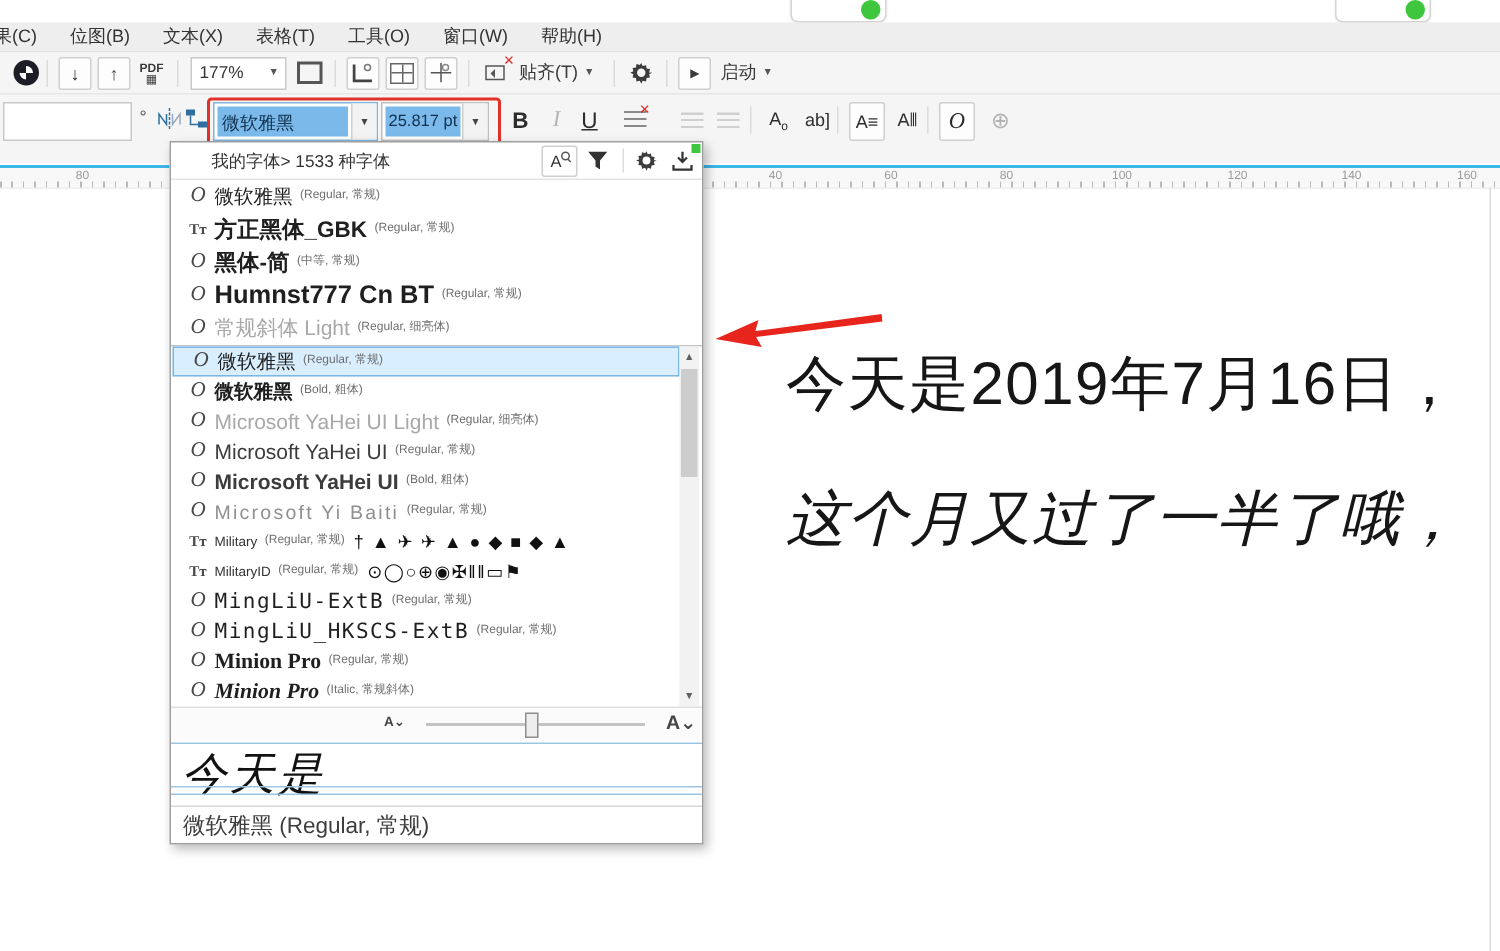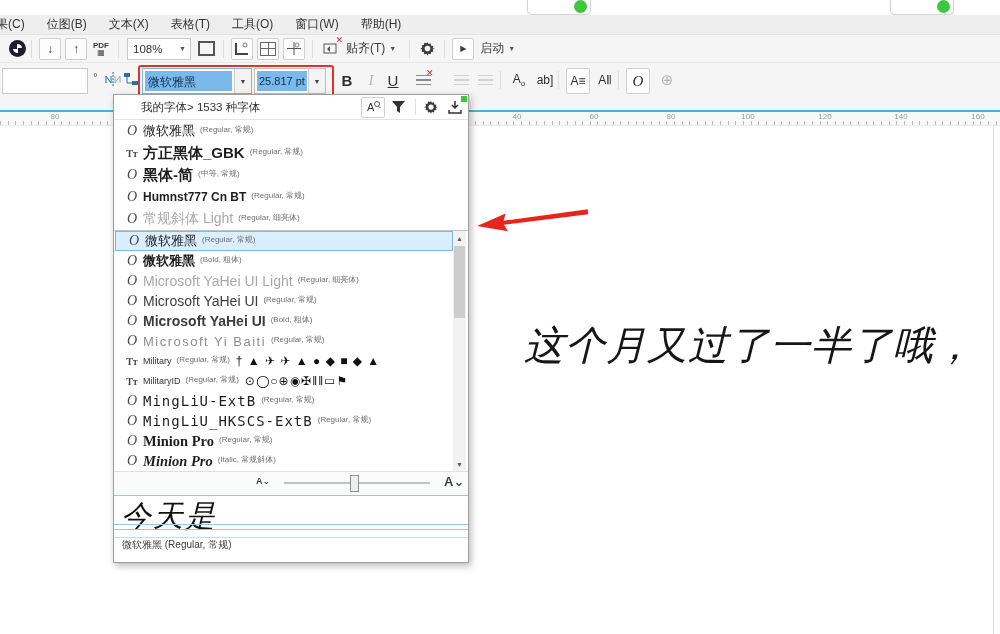--- a/index.html
+++ b/index.html
@@ -77,21 +77,21 @@
   .recent{position:absolute;left:0;top:25px;width:100%;}
   .frow{height:22px;display:flex;align-items:center;padding-left:7px;white-space:nowrap;overflow:hidden;}
   .mainlist .frow{height:20px;}
   .fi{width:22px;flex:0 0 22px;text-align:center;font-family:"Liberation Serif",serif;font-style:italic;
       font-size:14px;color:#4a4a4a;}
   .fi.tt{font-style:normal;font-family:"Liberation Serif",serif;font-size:10px;letter-spacing:0;color:#4a4a4a;font-weight:700;}
   .fname{font-size:13px;color:#1f1f1f;}
   .fmeta{font-size:8px;color:#6f6f6f;margin-left:5px;position:relative;top:-2px;}
   .fglyphs{font-size:12px;color:#111;margin-left:6px;letter-spacing:1px;}
   .frow.big .fname{font-size:15px;font-weight:700;}
-  .frow.semi .fname{font-weight:700;font-size:12px;text-align:right;}
+  .frow.semi .fname{font-weight:700;font-size:17px;text-align:right;}
   .frow.light .fname{color:#a8a8a8;font-weight:300;font-size:14px;}
   .frow.bold .fname{font-weight:700;}
   .frow.reg14 .fname{font-size:14px;color:#3c3c3c;}
   .frow.thin .fname{color:#8f8f8f;letter-spacing:1.5px;font-size:13px;}
   .frow.smallname .fname{font-size:9px;color:#333;}
   .frow.mono .fname{font-family:"DejaVu Sans Mono","Liberation Mono",monospace;font-size:14px;letter-spacing:1px;}
   .frow.serif .fname{font-family:"Liberation Serif",serif;font-size:14.5px;font-weight:600;}
   .frow.italic .fname{font-style:italic;}
   .rsep{height:0;border-top:1px solid #c3c3c3;margin:1px 0;}
   .mainlist{position:absolute;left:0;top:136px;width:340px;}
@@ -104,21 +104,21 @@
 
   .slider-row{position:absolute;left:0;top:376px;width:100%;height:22px;border-top:1px solid #e0e0e0;background:#fbfbfb;}
   .az{position:absolute;font-weight:600;color:#444;}
   .slider-track{position:absolute;left:170px;top:10px;width:146px;height:2px;background:#c3c3c3;}
   .slider-thumb{position:absolute;left:236px;top:3px;width:7px;height:15px;background:#eee;border:1px solid #8e8e8e;}
 
   .preview{position:absolute;left:0;top:398px;width:100%;height:44px;overflow:hidden;font-style:italic;}
   .pv-line{position:absolute;left:0;width:100%;height:1px;background:#9cc5e2;}
   .pv-text{position:absolute;left:7px;top:3px;font-size:30px;color:#111;letter-spacing:2px;}
   .dd-status{position:absolute;left:0;top:442px;width:100%;height:23px;border-top:1px solid #d8d8d8;
-             font-size:10px;color:#3d3d3d;display:flex;align-items:flex-start;padding-left:8px;box-sizing:border-box;}
+             font-size:15px;color:#3d3d3d;display:flex;align-items:flex-end;padding-left:8px;box-sizing:border-box;}
   svg{display:block;}
 </style>
 </head>
 <body>
 
 <div id="app">
 
   <div class="frag" style="left:527px;">
     <span class="gdot" style="background:#3ec73e;"></span>
   </div>
@@ -146,21 +146,21 @@
       </div>
     <div class="tbtn boxed">
         <span>↑</span>
       </div>
     <div class="tbtn" style="flex-direction:column;font-size:8px;font-weight:bold;line-height:7px;">
       <span>PDF</span>
         <span>▦</span>
     </div>
     <div class="tb-sep"></div>
     <div class="zoom-combo">
-      <span class="zv">108%</span>
+      <span class="zv">177%</span>
       <span class="caret">▼</span>
     </div>
     <div class="tbtn">
       <span style="width:13px;height:11px;border:2px solid #555;"></span>
     </div>
     <div class="tb-sep"></div>
     <div class="tbtn boxed">
       <svg width="14" height="13" viewBox="0 0 14 13">
           <path d="M1 1v11h12" stroke="#444" stroke-width="2" fill="none"></path>
           <circle cx="10" cy="3" r="2" fill="none" stroke="#777"></circle>
@@ -271,20 +271,21 @@
       </div>
   </div>
 
   <div class="blue-line"></div>
   <div class="ruler">
     <div class="ticks"></div>
     <span id="ruler-labels"><span class="rl" style="left: 55px;">80</span><span class="rl" style="left: 517px;">40</span><span class="rl" style="left: 594px;">60</span><span class="rl" style="left: 671px;">80</span><span class="rl" style="left: 748px;">100</span><span class="rl" style="left: 825px;">120</span><span class="rl" style="left: 901px;">140</span><span class="rl" style="left: 978px;">160</span></span>
   </div>
   <div class="page-edge"></div>
 
+  <div class="cline" style="top:228px;">今天是2019年7月16日，</div>
   <div class="cline" style="top:318px;font-style:italic;">这个月又过了一半了哦，</div>
 
   <div class="arrow-wrap">
     <svg width="112" height="30" viewBox="0 0 112 30">
       <polygon points="0,15 30,6 27,13 112,12 112,17 27,17 30,24" fill="#e8251d"></polygon>
     </svg>
   </div>
 
   <div class="dropdown">
     <div class="dd-header">

